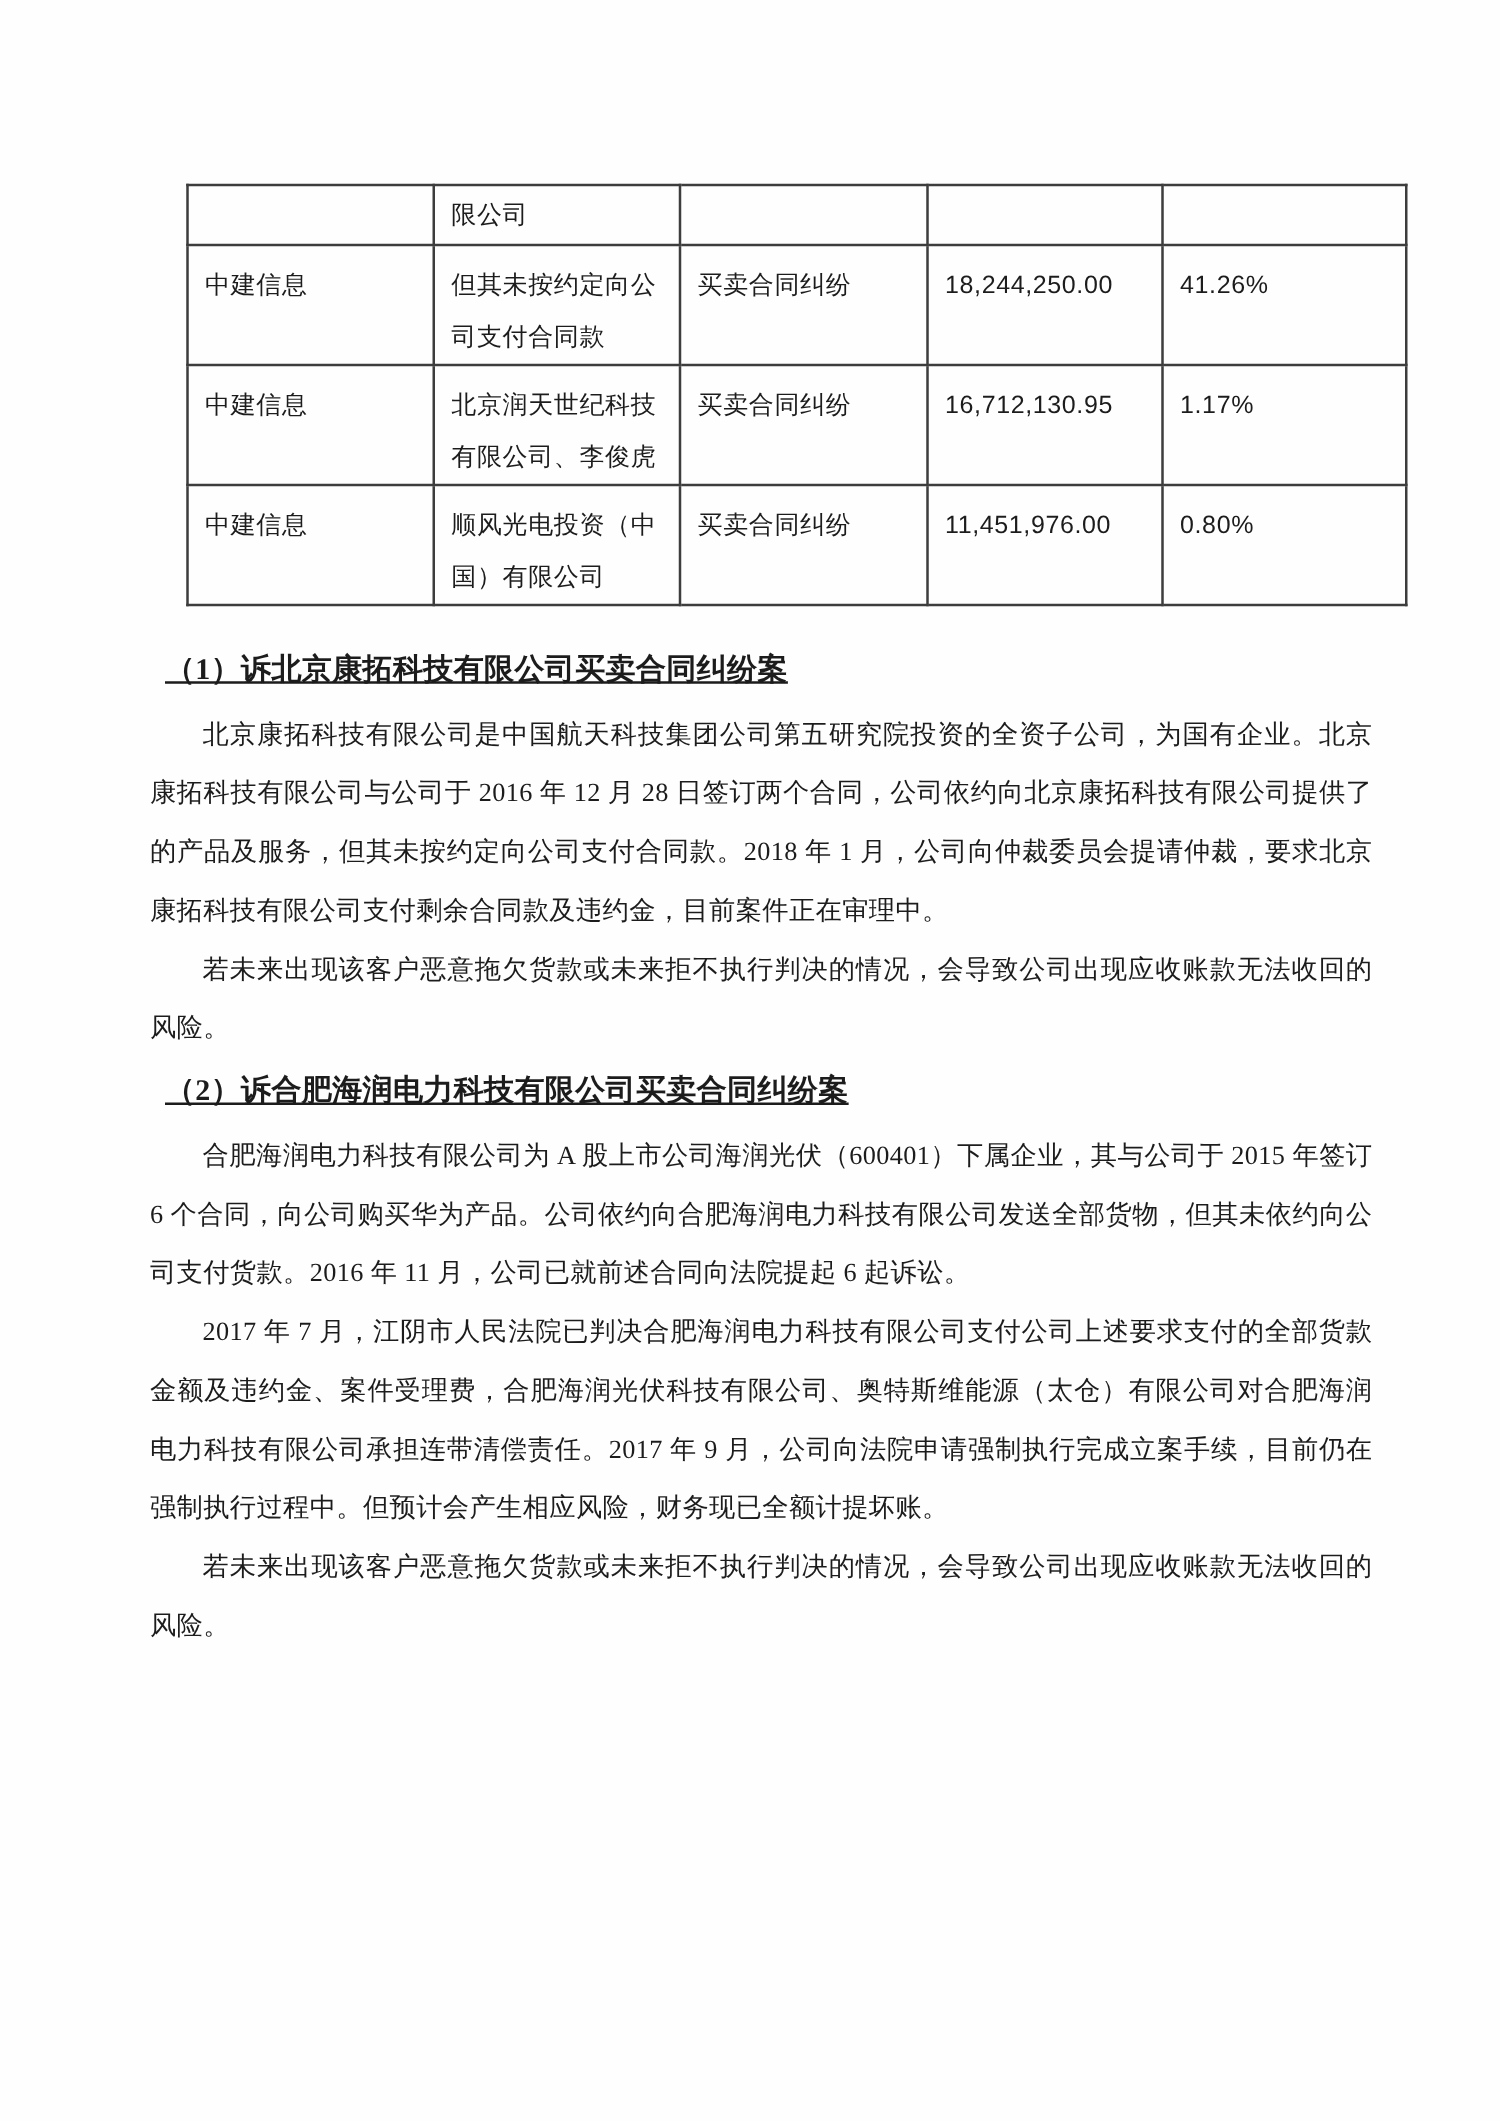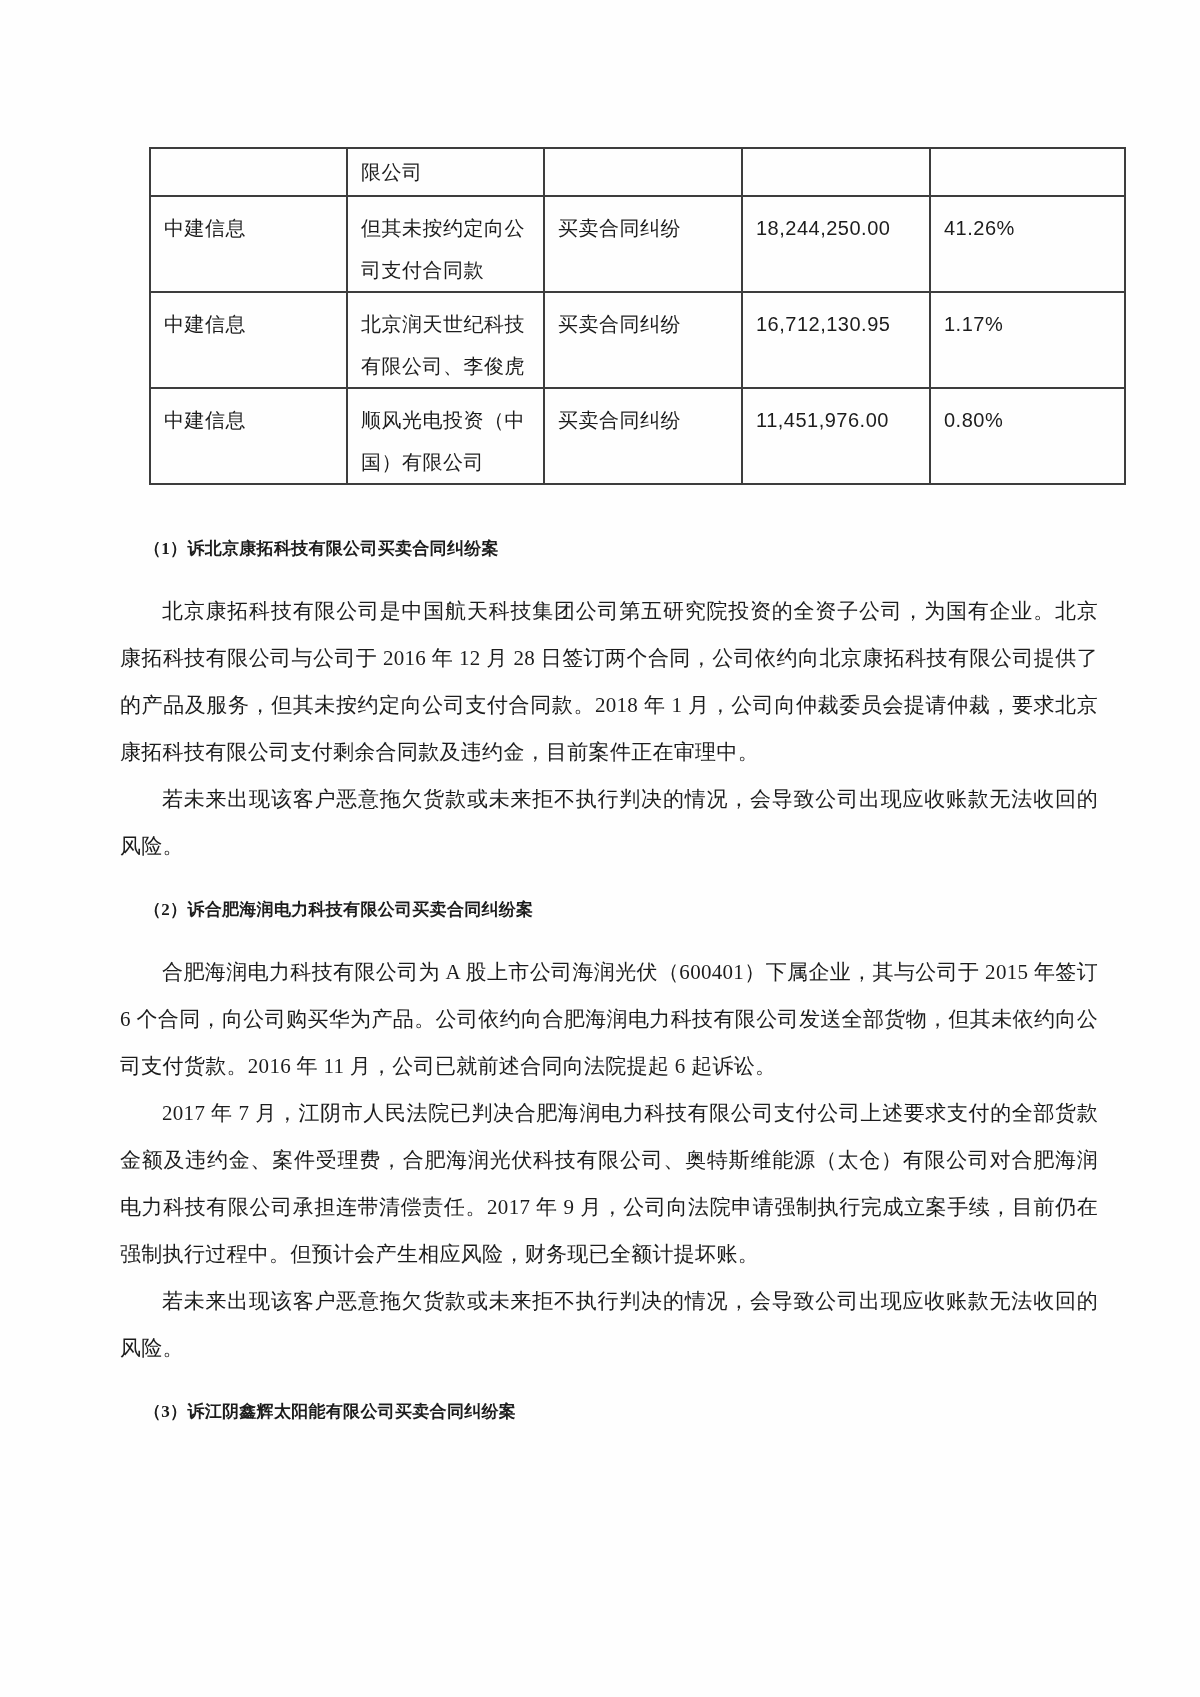--- a/index.html
+++ b/index.html
@@ -48,26 +48,27 @@
     text-align:justify;
     text-justify:inter-ideograph;
     letter-spacing:0.3px;
   }
   .body-text p{
     margin:0;
     text-indent:42px;
     word-break:break-all;
   }
   .body-text h3{
-    margin:16px;
-    font-size:17px;
+    margin:4px;
+    font-size:24px;
     line-height:47px;
     font-weight:700;
     padding-left:8px;
     letter-spacing:0.3px;
+    text-decoration:underline;
   }
 
   
   .page-number{
     position:absolute;
     left:0;top:1546px;width:1200px;
     text-align:center;
     font-family:"Liberation Sans","DejaVu Sans",sans-serif;
     font-size:20px;
     color:#262626;
@@ -121,17 +122,16 @@
   <div class="body-text">
     <h3>（1）诉北京康拓科技有限公司买卖合同纠纷案</h3>
     <p>北京康拓科技有限公司是中国航天科技集团公司第五研究院投资的全资子公司，为国有企业。北京康拓科技有限公司与公司于 2016 年 12 月 28 日签订两个合同，公司依约向北京康拓科技有限公司提供了的产品及服务，但其未按约定向公司支付合同款。2018 年 1 月，公司向仲裁委员会提请仲裁，要求北京康拓科技有限公司支付剩余合同款及违约金，目前案件正在审理中。</p>
     <p>若未来出现该客户恶意拖欠货款或未来拒不执行判决的情况，会导致公司出现应收账款无法收回的风险。</p>
 
     <h3>（2）诉合肥海润电力科技有限公司买卖合同纠纷案</h3>
     <p>合肥海润电力科技有限公司为 A 股上市公司海润光伏（600401）下属企业，其与公司于 2015 年签订 6 个合同，向公司购买华为产品。公司依约向合肥海润电力科技有限公司发送全部货物，但其未依约向公司支付货款。2016 年 11 月，公司已就前述合同向法院提起 6 起诉讼。</p>
     <p>2017 年 7 月，江阴市人民法院已判决合肥海润电力科技有限公司支付公司上述要求支付的全部货款金额及违约金、案件受理费，合肥海润光伏科技有限公司、奥特斯维能源（太仓）有限公司对合肥海润电力科技有限公司承担连带清偿责任。2017 年 9 月，公司向法院申请强制执行完成立案手续，目前仍在强制执行过程中。但预计会产生相应风险，财务现已全额计提坏账。</p>
     <p>若未来出现该客户恶意拖欠货款或未来拒不执行判决的情况，会导致公司出现应收账款无法收回的风险。</p>
 
-    <h3>（3）诉江阴鑫辉太阳能有限公司买卖合同纠纷案</h3>
   </div>
 
 
 </div>
 
 </body></html>

